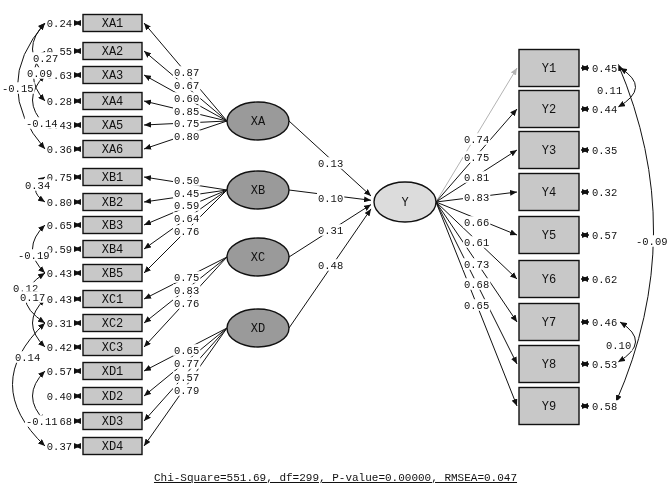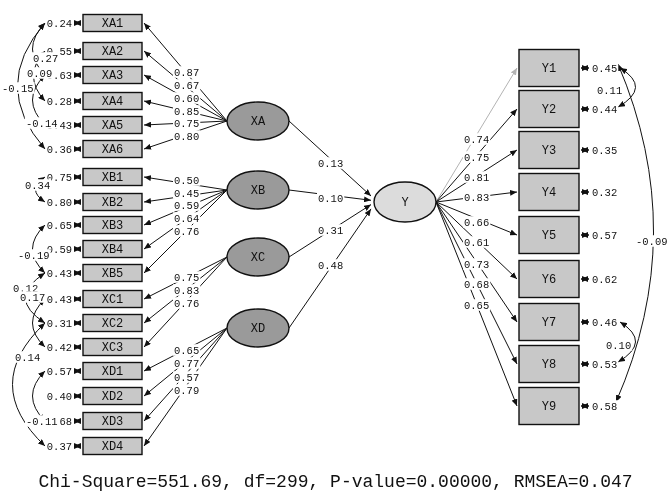--- a/index.html
+++ b/index.html
@@ -1,19 +1,19 @@
 <!DOCTYPE html>
 <html><head>
 <meta charset="utf-8">
 <style>
   html,body{margin:0;padding:0;background:#ffffff;}
   .stage{position:relative;width:671px;height:502px;background:#fff;overflow:hidden;
          font-family:"Liberation Mono",monospace;}
   .caption{position:absolute;left:0;right:0;top:472px;text-align:center;
-           font-size:18px;color:#111;letter-spacing:0px;}
+           font-size:11px;color:#111;letter-spacing:0px;text-decoration:underline;}
   svg text{font-family:"Liberation Mono",monospace;fill:#111;}
 </style>
 </head>
 <body>
 
 <div class="stage">
   <svg id="diagram" width="671" height="470" viewBox="0 0 671 470">
       <defs>
         <marker id="ah" markerWidth="8" markerHeight="6" refX="7" refY="3" orient="auto-start-reverse" markerUnits="userSpaceOnUse">
           <path d="M0,0 L7,3 L0,6 Z" fill="#111111"></path>

